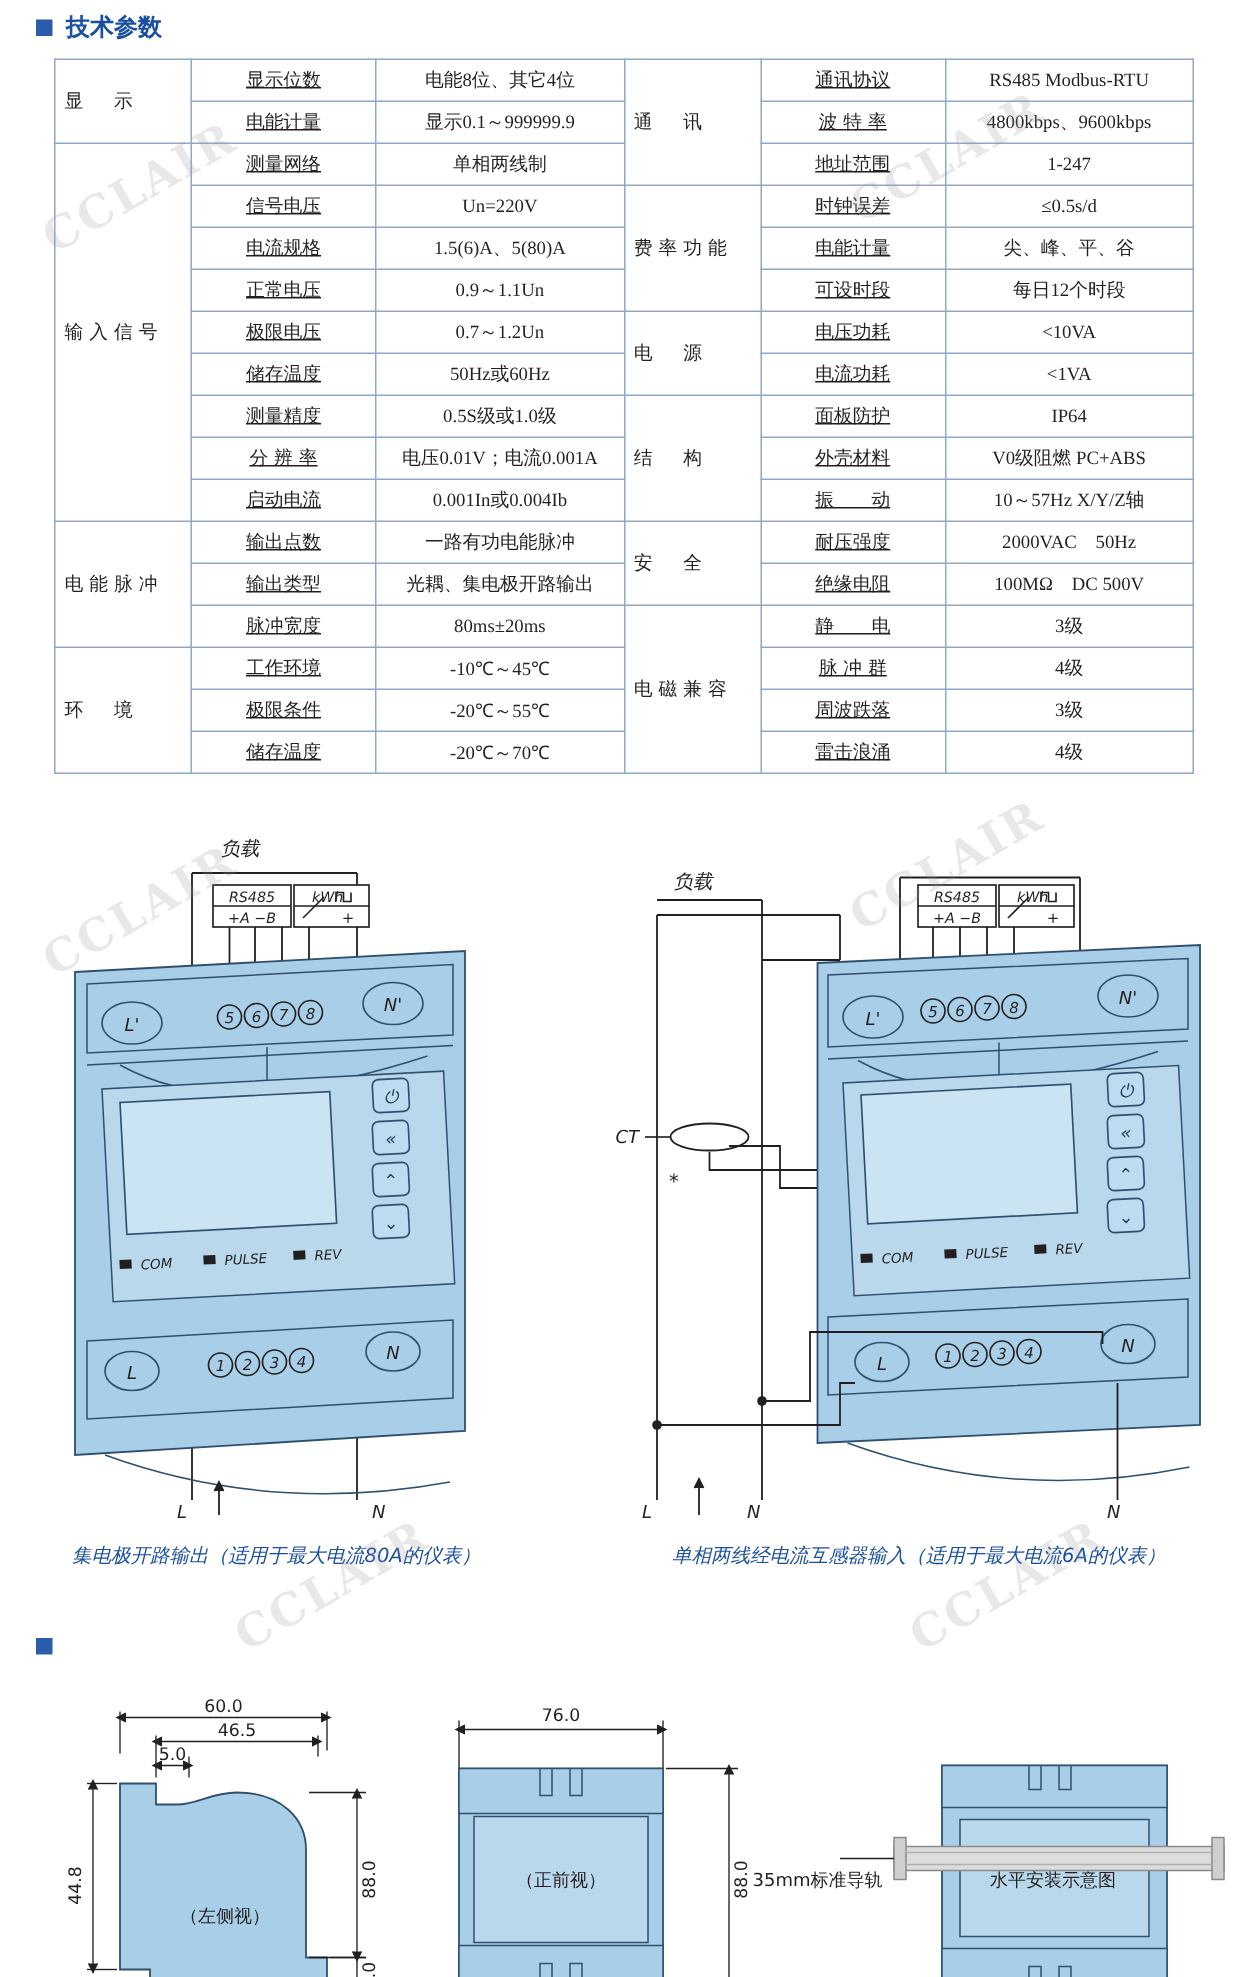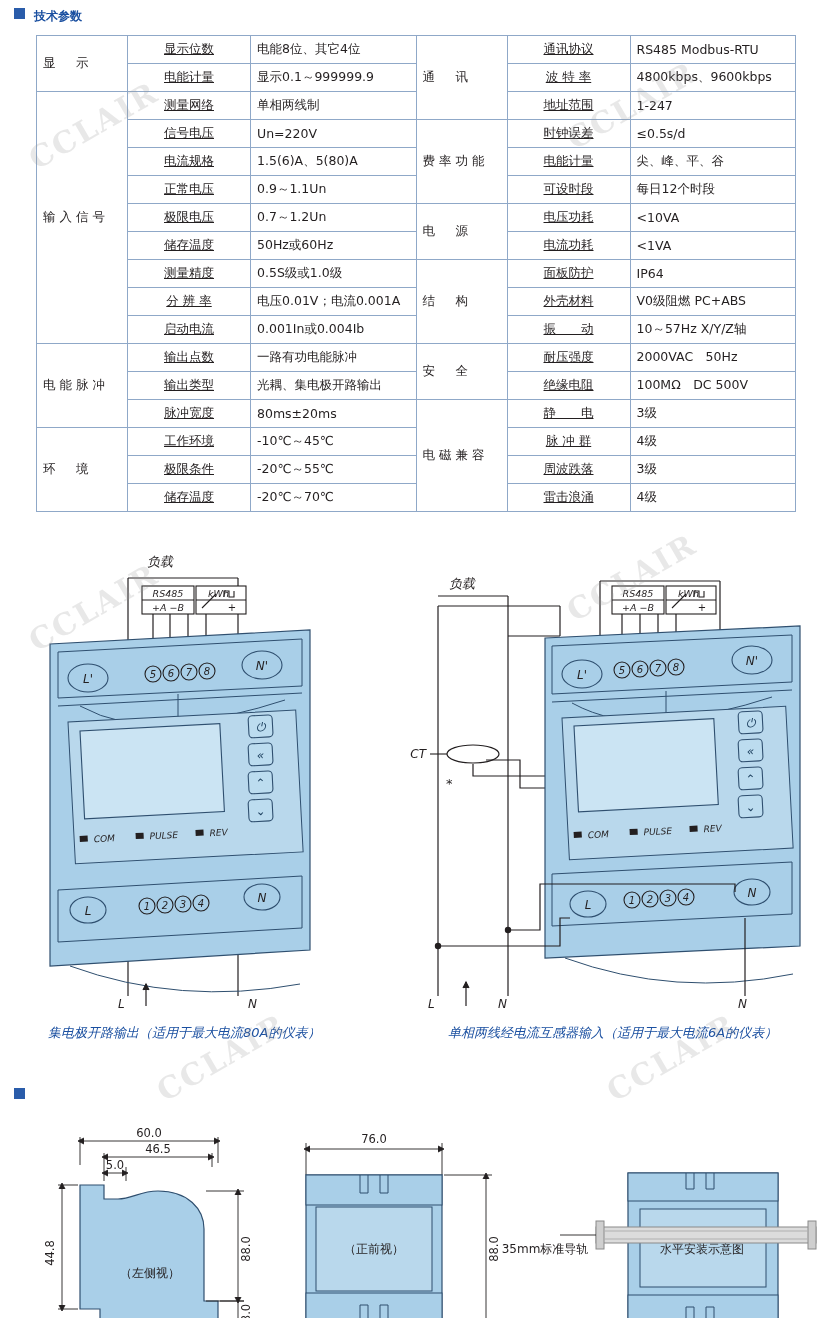--- a/index.html
+++ b/index.html
@@ -5,23 +5,23 @@
   html,body{margin:0;padding:0;}
   body{
     width:832px;height:1318px;
     background:#ffffff;
     font-family:"DejaVu Sans","Liberation Sans",sans-serif;
     color:#231f20;
     position:relative;
     overflow:hidden;
   }
   .section-title{
-    display:flex;gap:9px;
-    font-size:12px;font-weight:bold;color:#1a4fa0;
-    margin:0 0 6px 14px;
+    display:flex;align-items:center;gap:9px;
+    font-size:16px;font-weight:bold;color:#1a4fa0;
+    margin:0 0 6px 24px;
   }
   .sq{width:11px;height:11px;background:#2a5caa;display:inline-block;}
   
   .spec-wrap{padding:4px 0 0 0;}
   table.spec{
     border-collapse:collapse;
     margin:0 auto;
     width:760px;
     table-layout:fixed;
   }
@@ -42,23 +42,24 @@
   }
   td.lbl{
     background:#cfe3f3;
     text-align:center;
     font-size:12.5px;
     width:110px;
     text-decoration:underline;
   }
   td.val{
     background:#ffffff;
-    text-align:left;
+    text-align:center;
     font-size:12.5px;
     padding-left:8px;
+    font-family:Liberation Serif, serif;
   }
   
   .wiring{position:relative;height:560px;font-style:italic;}
   .caption{
     position:absolute;font-size:13px;color:#1a4fa0;white-space:nowrap;
   }
   
   .dim-wrap{position:relative;height:265px;}
   
   .wm{

